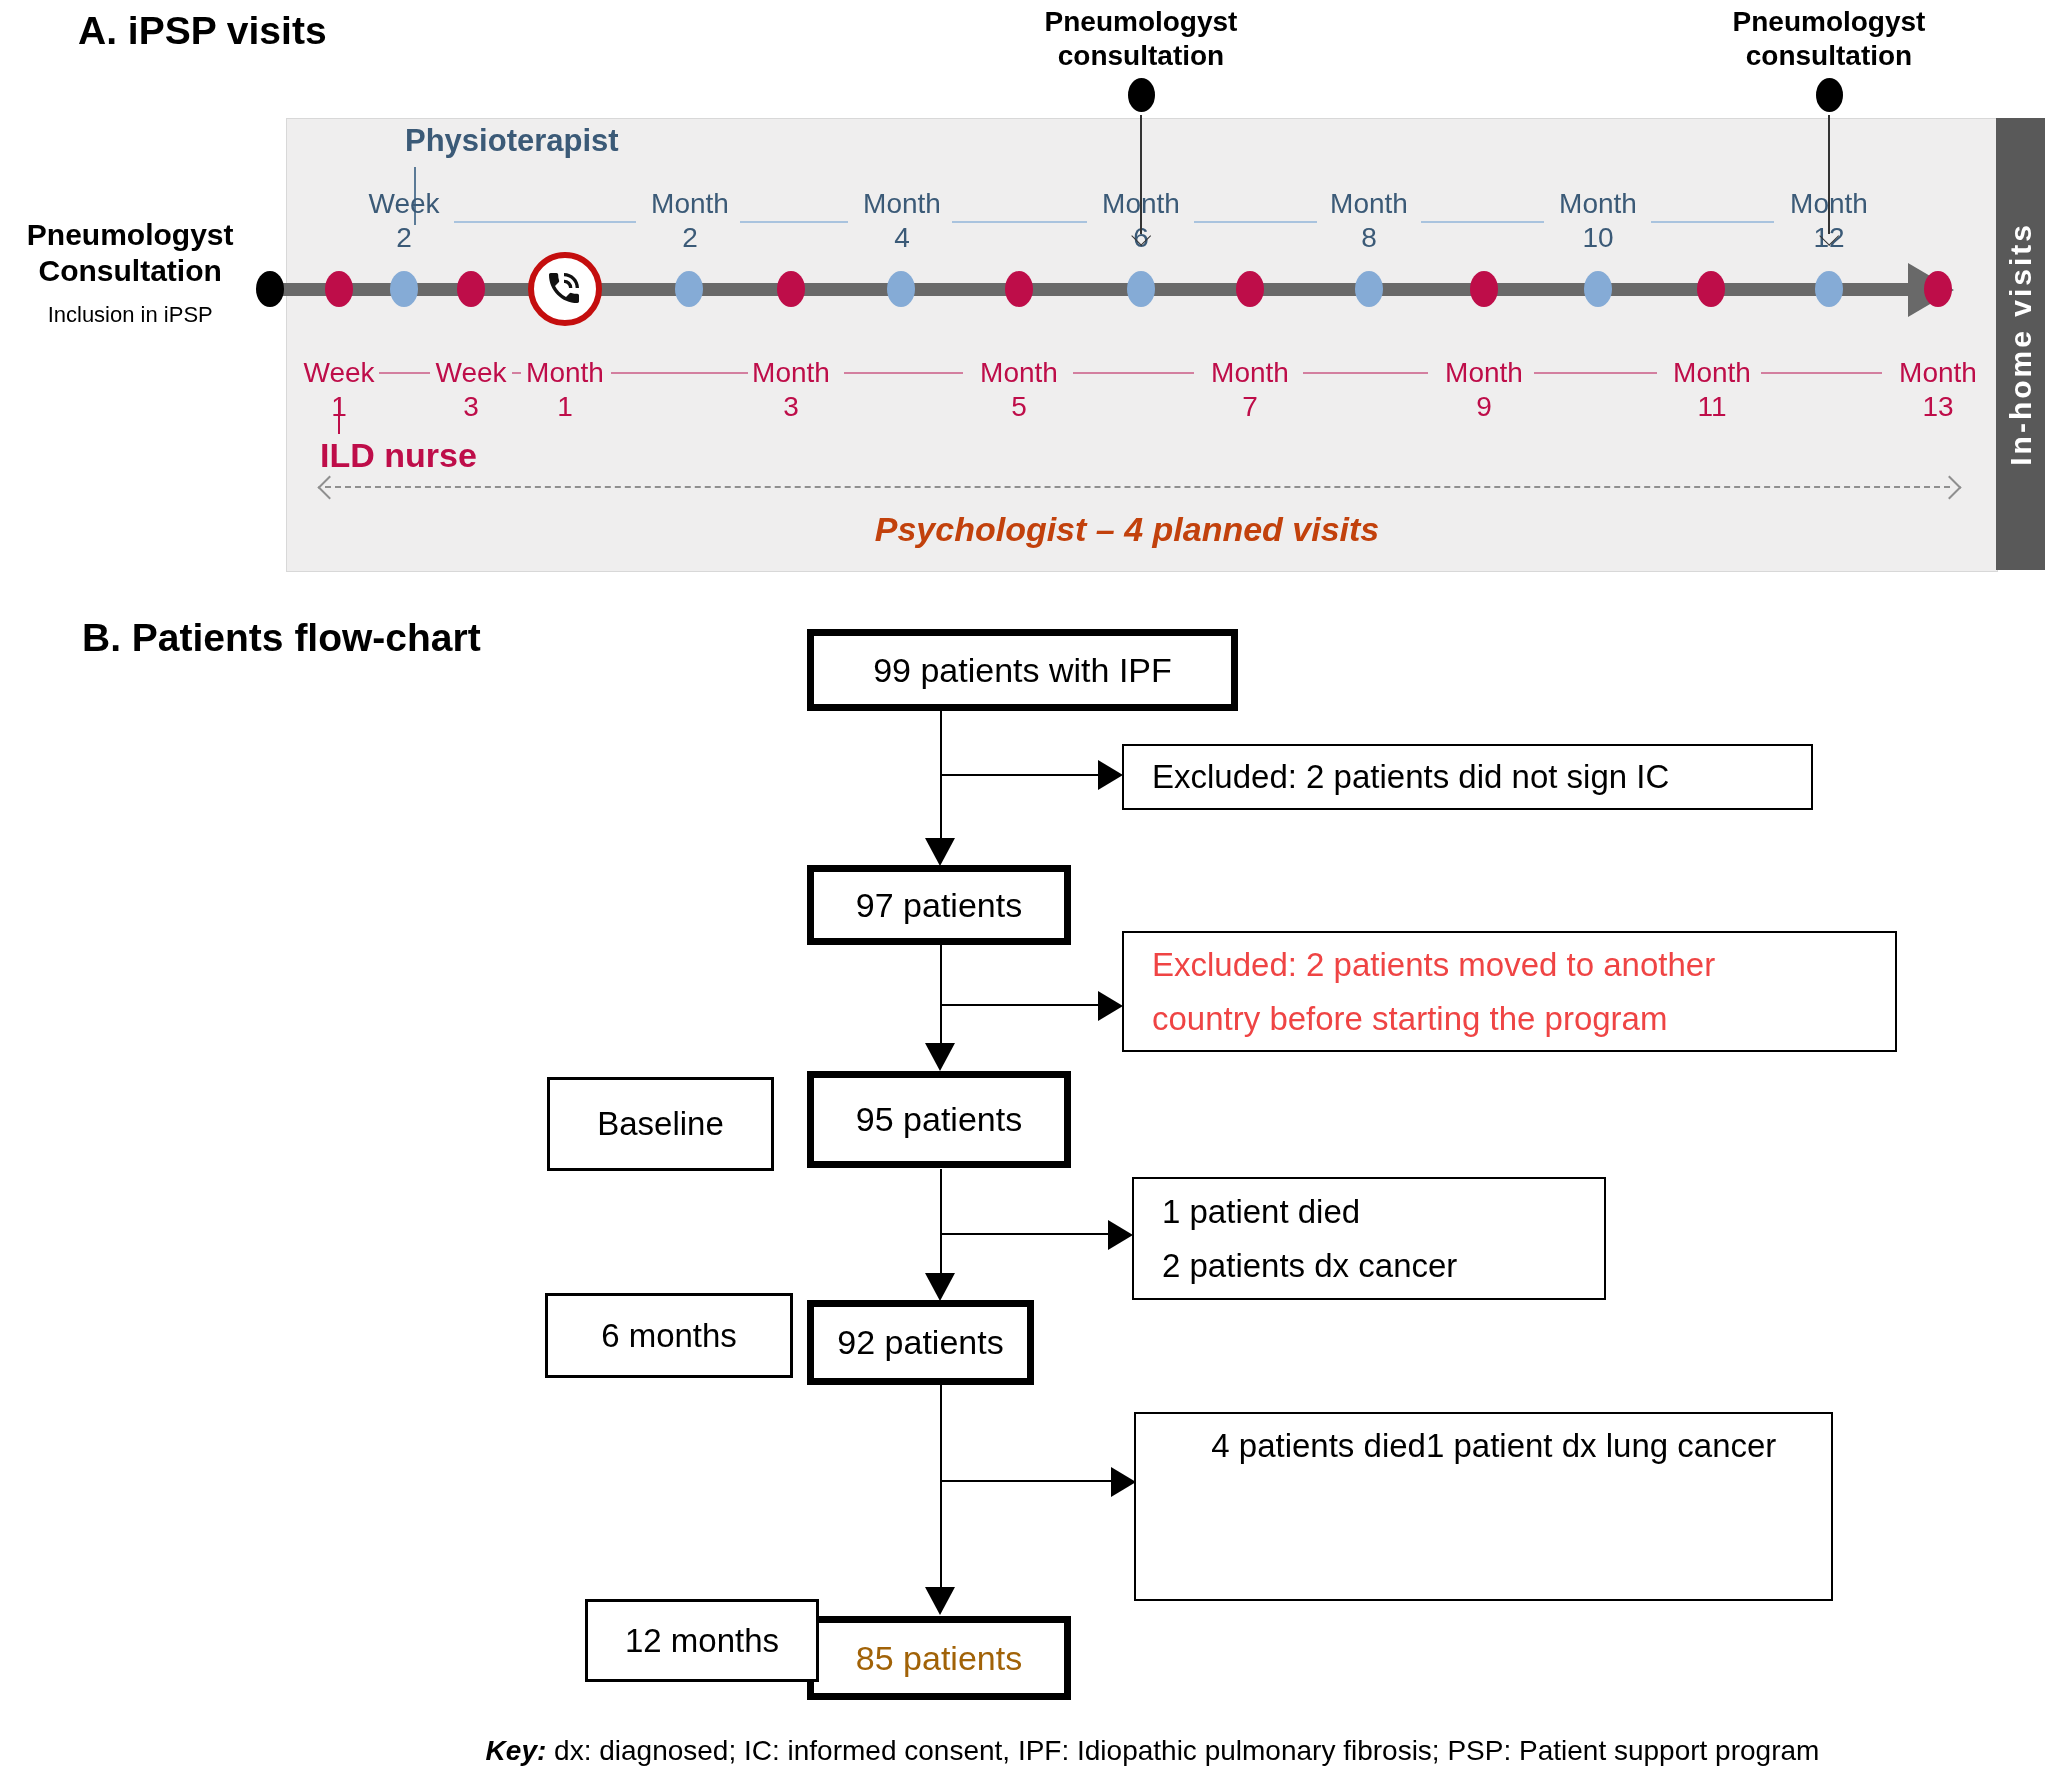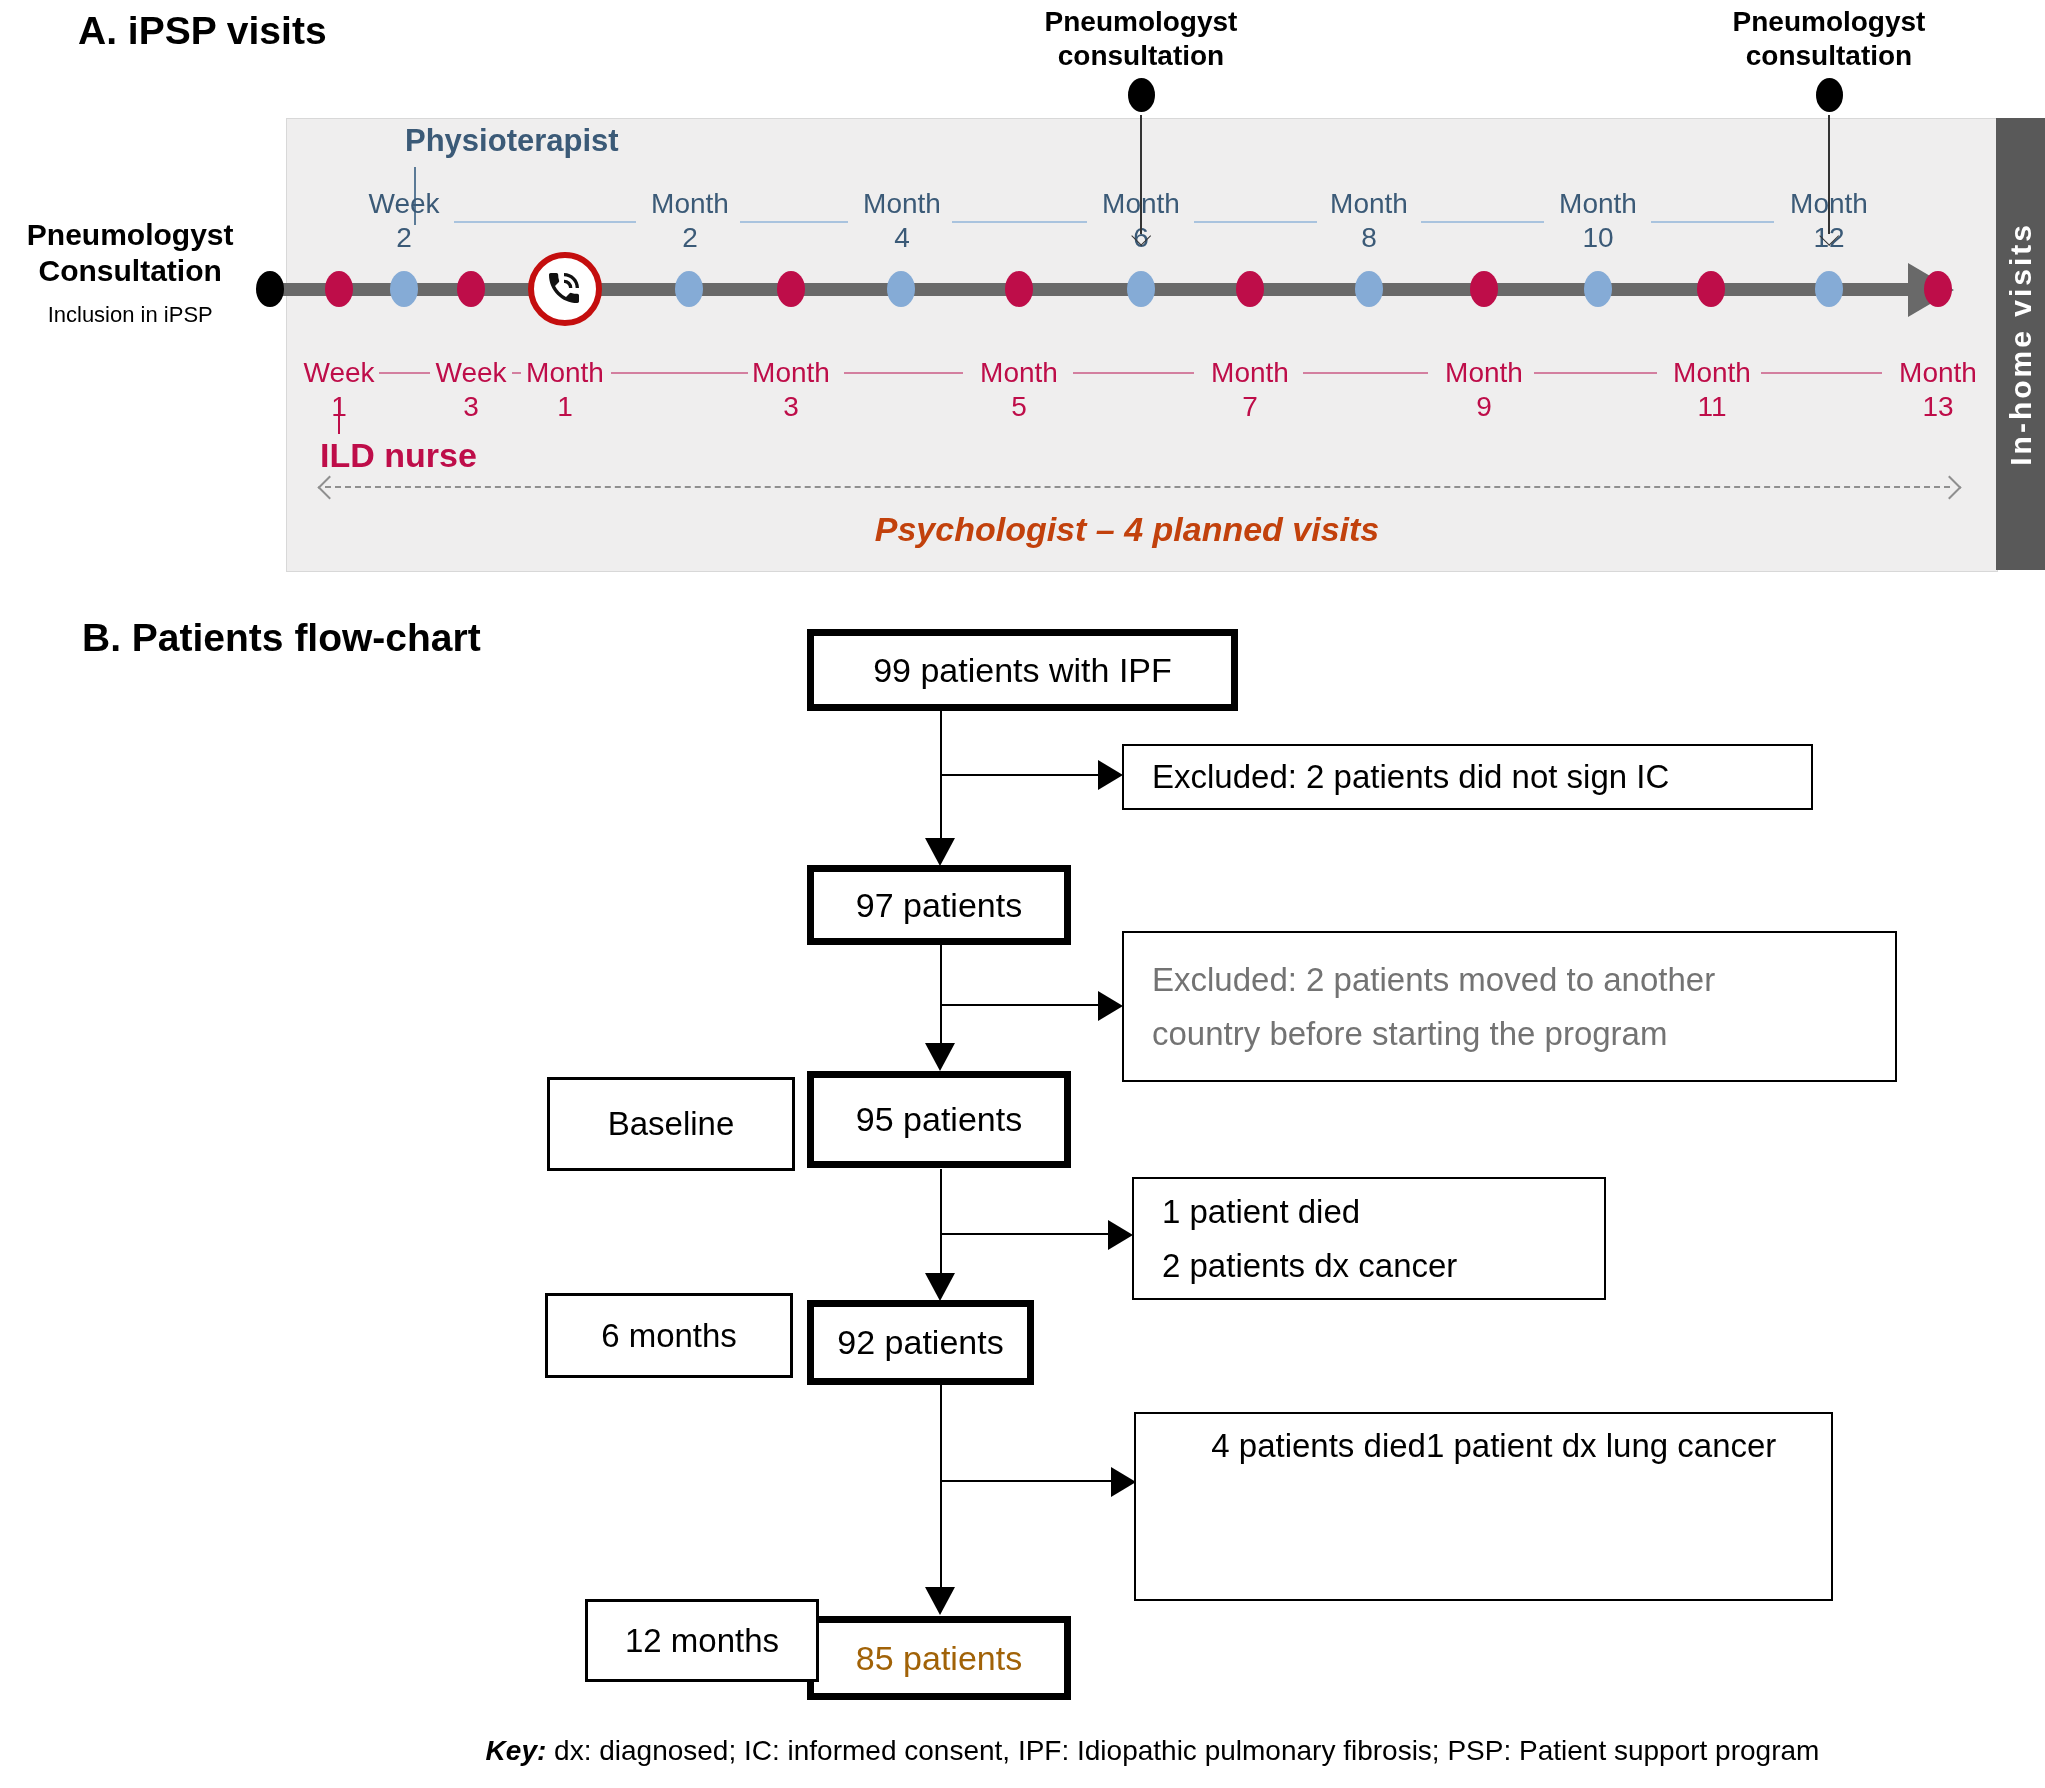--- a/index.html
+++ b/index.html
@@ -181,33 +181,33 @@
     </div>
     <div class="abs box flex" style="left: 807px; top: 1071px; width: 264px; height: 97px; border: 7.4px solid rgb(0, 0, 0); font-size: 34px; color: rgb(0, 0, 0);">
       <div>95 patients</div>
     </div>
     <div class="abs box flex" style="left: 807px; top: 1300px; width: 227px; height: 85px; border: 7.4px solid rgb(0, 0, 0); font-size: 34px; color: rgb(0, 0, 0);">
       <div>92 patients</div>
     </div>
     <div class="abs box flex" style="left: 807px; top: 1616px; width: 264px; height: 84px; border: 7.4px solid rgb(0, 0, 0); font-size: 34px; color: #a16207;">
       <div>85 patients</div>
     </div>
-    <div class="abs box flex" style="left: 547px; top: 1077px; width: 248px; height: 94px; border: 3px solid rgb(0, 0, 0); font-size: 33px; color: rgb(0, 0, 0);">
+    <div class="abs box flex" style="left: 547px; top: 1077px; width: 227px; height: 94px; border: 3px solid rgb(0, 0, 0); font-size: 33px; color: rgb(0, 0, 0);">
       <div>Baseline</div>
     </div>
     <div class="abs box flex" style="left: 545px; top: 1293px; width: 248px; height: 85px; border: 3px solid rgb(0, 0, 0); font-size: 33px; color: rgb(0, 0, 0);">
       <div>6 months</div>
     </div>
     <div class="abs box flex" style="left: 545px; top: 1599px; width: 234px; height: 83px; border: 3px solid rgb(0, 0, 0); font-size: 33px; color: rgb(0, 0, 0); margin-left: 40px;">
       <div>12 months</div>
     </div>
     <div class="abs box" style="left: 1122px; top: 744px; width: 691px; height: 66px; border: 2.2px solid rgb(0, 0, 0); font-size: 33px; color: #000000; display: flex; flex-direction: column; justify-content: center; padding: 4.5px 7.4px 4.5px 28px; line-height: 54px;">
       <div>Excluded: 2 patients did not sign IC</div>
     </div>
-    <div class="abs box" style="left: 1122px; top: 931px; width: 775px; height: 151px; border: 2.2px solid rgb(0, 0, 0); font-size: 33px; color: #737373; display: flex; flex-direction: column; justify-content: center; padding: 4.5px 7.4px 4.5px 28px; line-height: 54px;">
+    <div class="abs box" style="left: 1122px; top: 931px; width: 775px; height: 121px; border: 2.2px solid rgb(0, 0, 0); font-size: 33px; color: #ef4444; display: flex; flex-direction: column; justify-content: center; padding: 4.5px 7.4px 4.5px 28px; line-height: 54px;">
       <div>Excluded: 2 patients moved to another</div>
       <div>country before starting the program</div>
     </div>
     <div class="abs box" style="left: 1132px; top: 1177px; width: 474px; height: 123px; border: 2.2px solid rgb(0, 0, 0); font-size: 33px; color: rgb(0, 0, 0); display: flex; flex-direction: column; justify-content: center; padding: 4.5px 7.4px 4.5px 28px; line-height: 54px;">
       <div>1 patient died</div>
       <div>2 patients dx cancer</div>
     </div>
     <div class="abs box" style="left: 1134px; top: 1412px; width: 699px; height: 189px; border: 2.2px solid rgb(0, 0, 0); font-size: 33px; color: rgb(0, 0, 0); display: flex; flex-direction: row; justify-content: center; padding: 4.5px 7.4px 4.5px 28px; line-height: 54px;">
       <div>4 patients died</div>
       <div>1 patient dx lung cancer</div>

